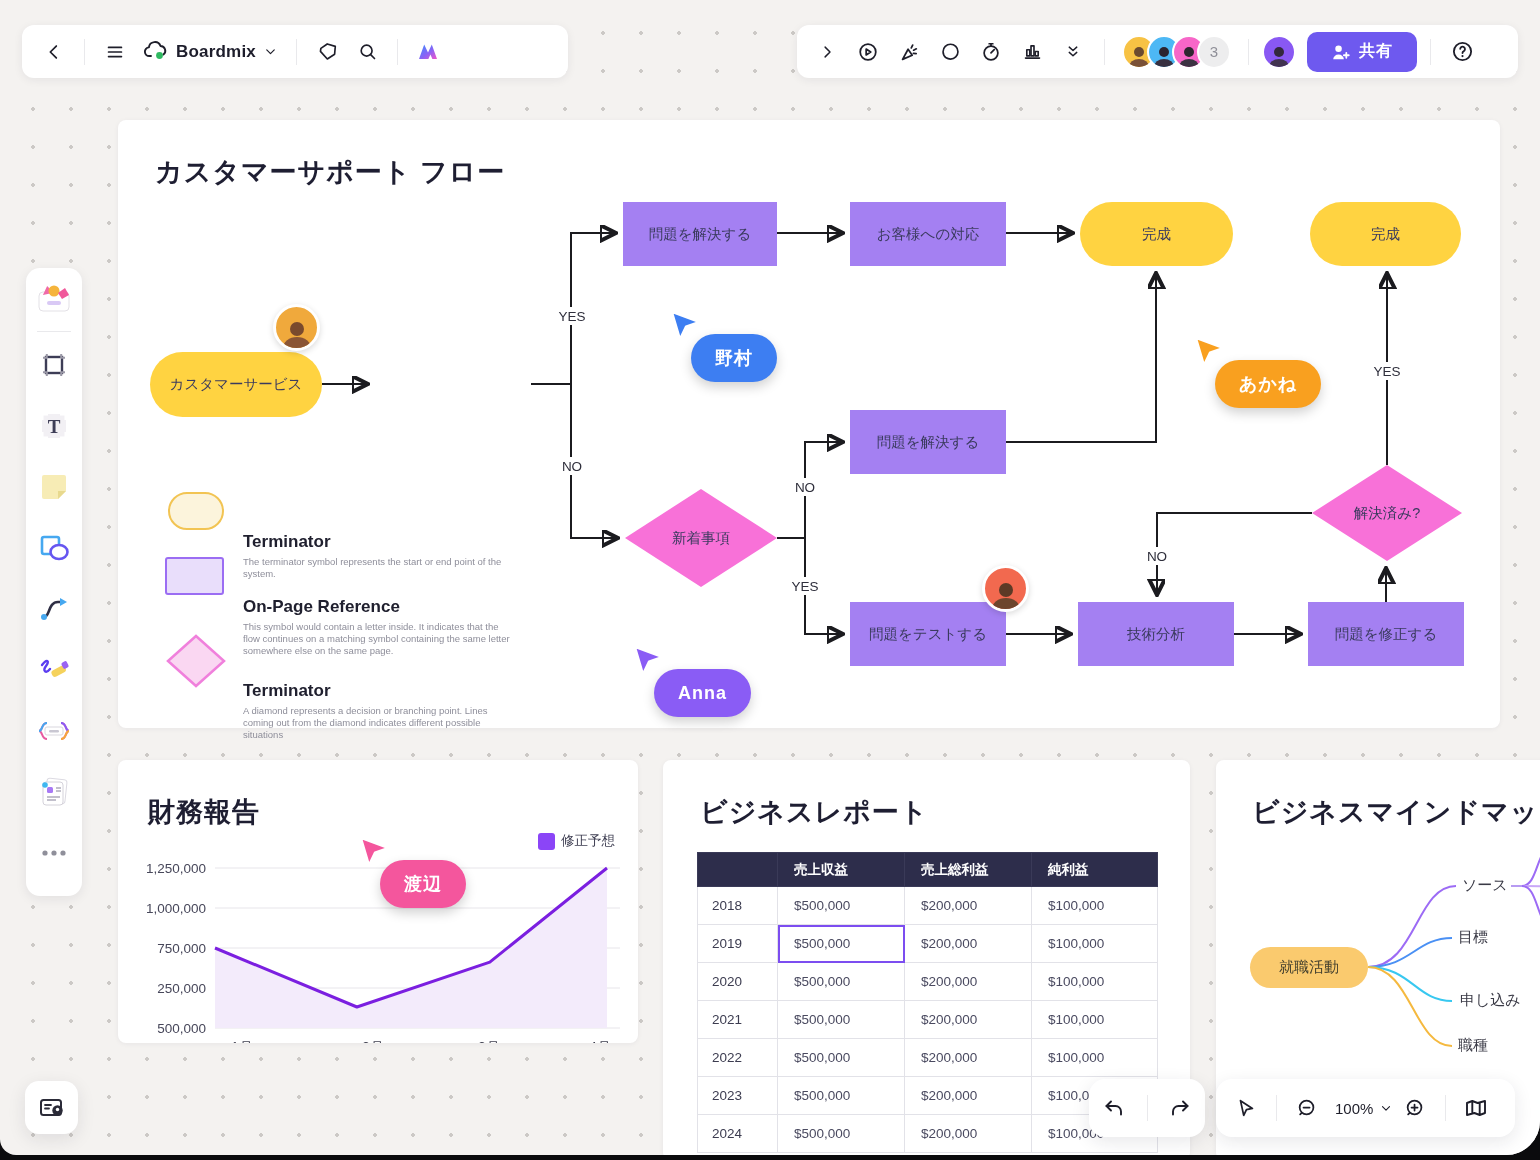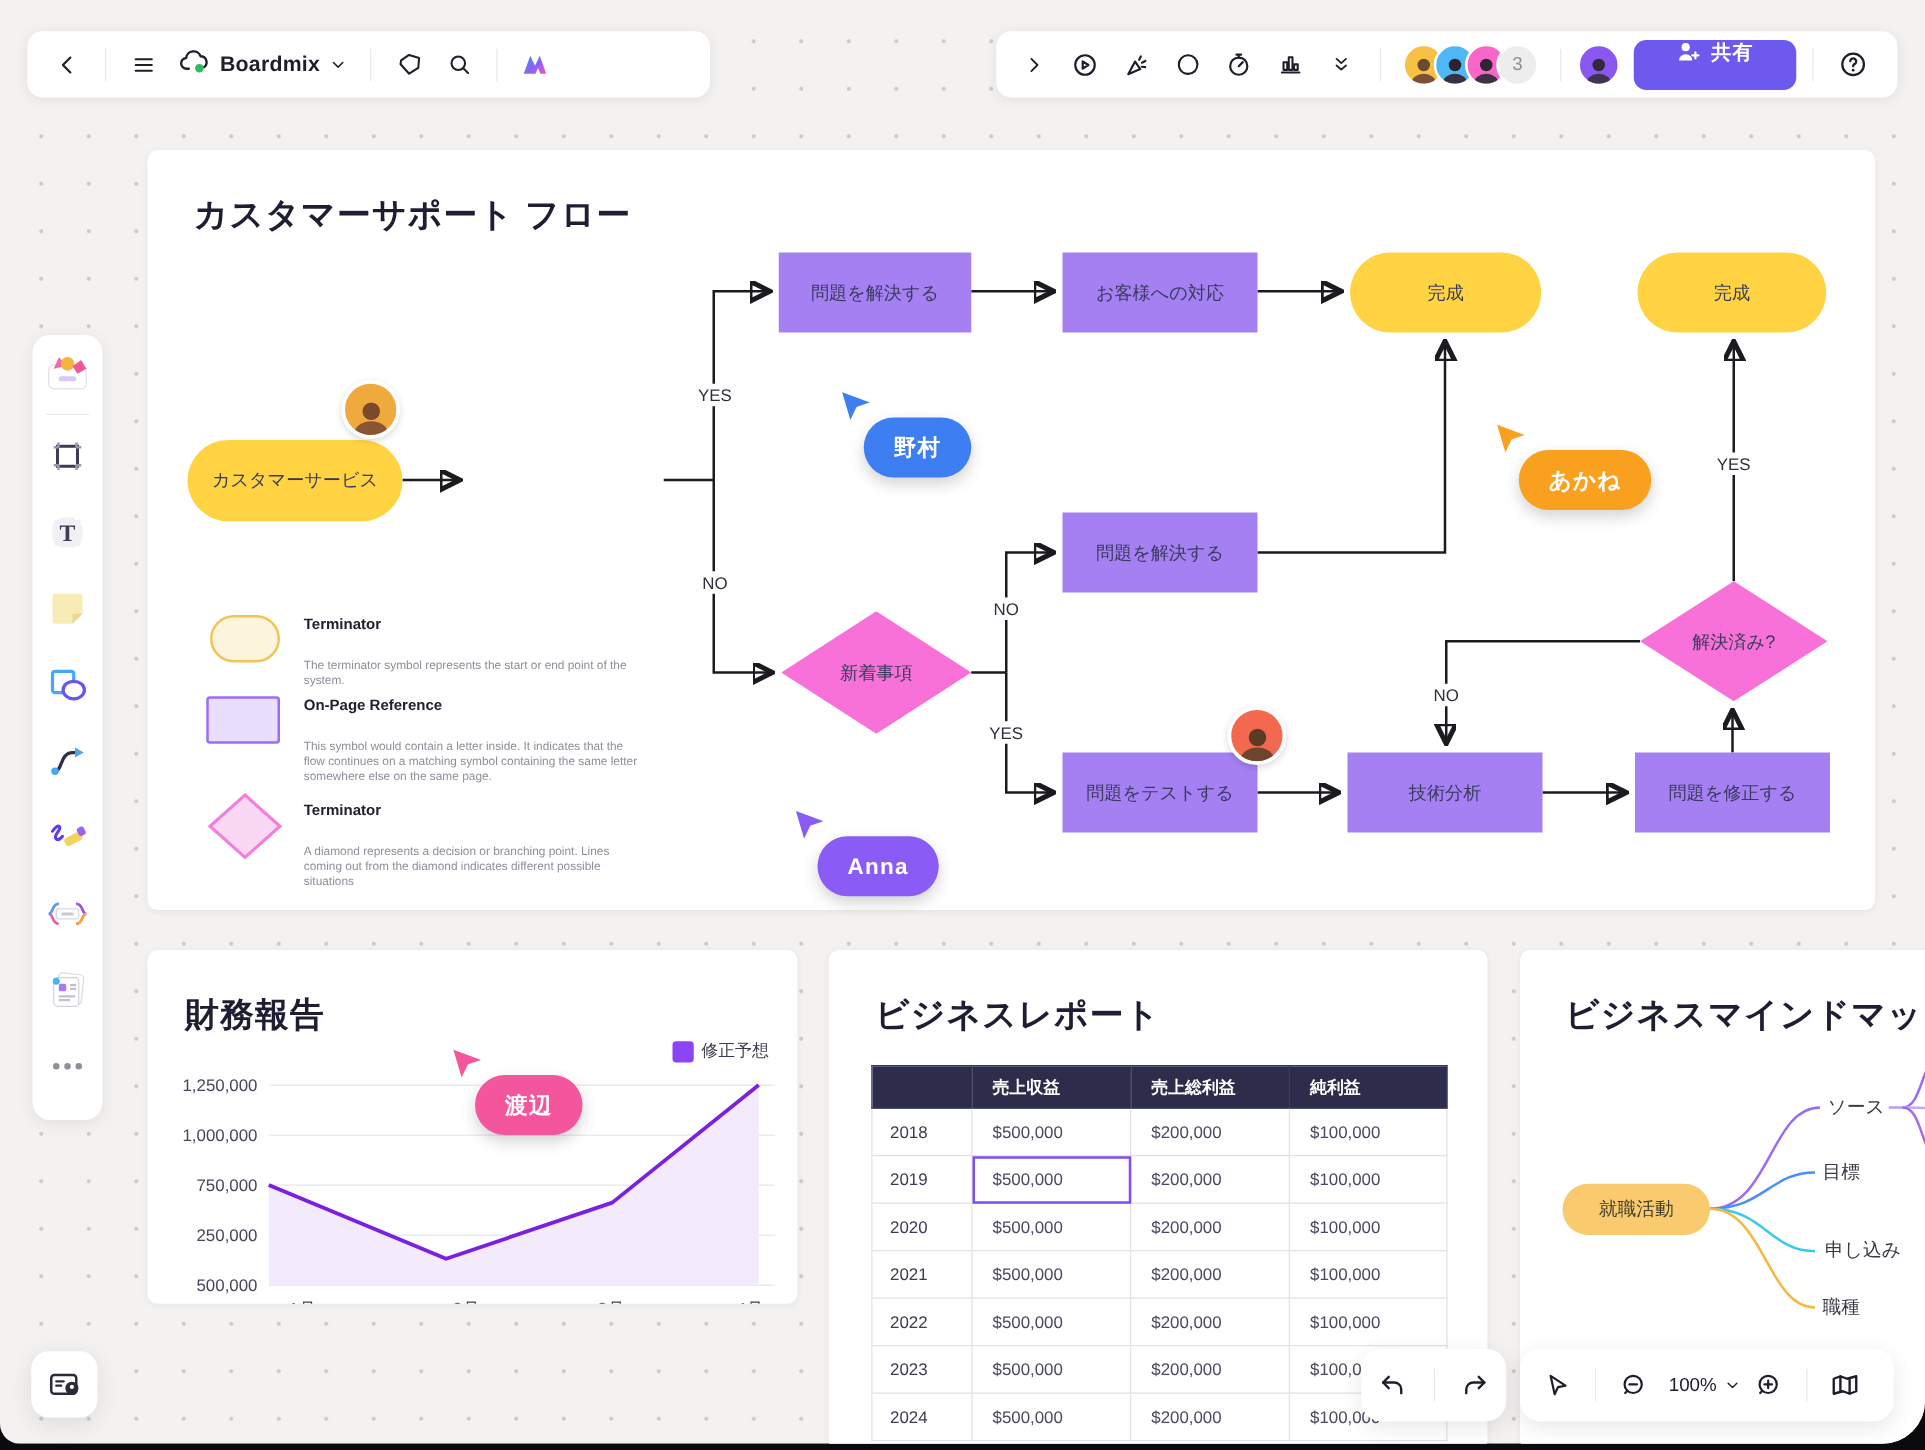--- a/index.html
+++ b/index.html
@@ -22,23 +22,23 @@
   .board-switch { display:flex; align-items:center; gap:7px; padding:0 6px; cursor:pointer; }
   .board-name { font-size:17px; font-weight:700; color:#1d1d2b; letter-spacing:.2px; }
   .stroke { fill:none; stroke:#1e1e2a; stroke-width:1.9; stroke-linecap:round; stroke-linejoin:round; }
   .avatars { display:flex; align-items:center; margin:0 4px; }
   .av { width:34px; height:34px; border-radius:50%; border:2px solid #fff; margin-left:-9px;
         display:flex; align-items:flex-end; justify-content:center; overflow:hidden; flex:none; }
   .av:first-child { margin-left:0; }
   .av-count { width:34px; height:34px; border-radius:50%; background:#ededee; color:#8f8f98;
               font-size:15px; display:flex; align-items:center; justify-content:center;
               margin-left:-9px; border:2px solid #fff; }
-  .share-btn { height:40px; padding:0 34px; margin-left:6px; background:#6e59ef; color:#fff;
+  .share-btn { height:40px; padding:0 24px; margin-left:6px; background:#6e59ef; color:#fff;
                border:none; border-radius:10px; font-size:16px; font-weight:600;
-               display:flex; align-items:flex-start; gap:8px; cursor:pointer; letter-spacing:1px;
+               display:flex; align-items:center; gap:8px; cursor:pointer; letter-spacing:1px;
                font-family:inherit; }
 
   
   .sidebar { position:absolute; left:26px; top:268px; width:56px; height:628px; background:#fff;
              border-radius:14px; box-shadow:0 3px 12px rgba(30,30,50,.08); z-index:30;
              display:flex; flex-direction:column; align-items:center; padding:11px 0; gap:23px; }
   .tool { width:38px; height:38px; display:flex; align-items:center; justify-content:center;
           cursor:pointer; flex:none; }
   .hdiv { width:34px; height:1px; background:#e9e9ec; margin:-9px 0; flex:none; }
 
@@ -57,22 +57,22 @@
           font-size:14.5px; color:#3a3a5e; text-align:center; cursor:pointer; z-index:3; }
   .n-pill { background:#ffd341; border-radius:33px; }
   .n-rect { background:#a480f2; }
   .n-diam { background:#f871d8; clip-path:polygon(50% 0,100% 50%,50% 100%,0 50%); }
   .edges  { position:absolute; left:0; top:0; z-index:2; pointer-events:none; }
   .edges path, .edges line { fill:none; stroke:#1b1b1f; stroke-width:2; }
   .elabel { font-size:13.5px; fill:#2f2f3c; }
 
   
   .lg-item  { position:absolute; z-index:3; }
-  .lg-title { font-size:12px; font-weight:700; color:#20202f; }
-  .lg-desc  { font-size:9.5px; color:#8e8e9a; line-height:12px; margin-top:21px; width:272px; }
+  .lg-title { font-size:17px; font-weight:700; color:#20202f;margin-top:40px; }
+  .lg-desc  { font-size:9.5px; color:#8e8e9a; line-height:12px; margin-top:4px; width:272px; }
   .lg-pill  { width:56px; height:38px; border:2.5px solid #f2c453; background:#fcf4dc; border-radius:19px; }
   .lg-rect  { width:59px; height:38px; border:2.5px solid #9b6df3; background:#e9defb; border-radius:3px; }
 
   
   .canvas-av { position:absolute; width:47px; height:47px; border-radius:50%; border:3px solid #fff;
                box-shadow:0 2px 6px rgba(0,0,0,.15); overflow:hidden; display:flex;
                align-items:flex-end; justify-content:center; z-index:6; }
 
   
   .cursor { position:absolute; z-index:50; pointer-events:none; }

